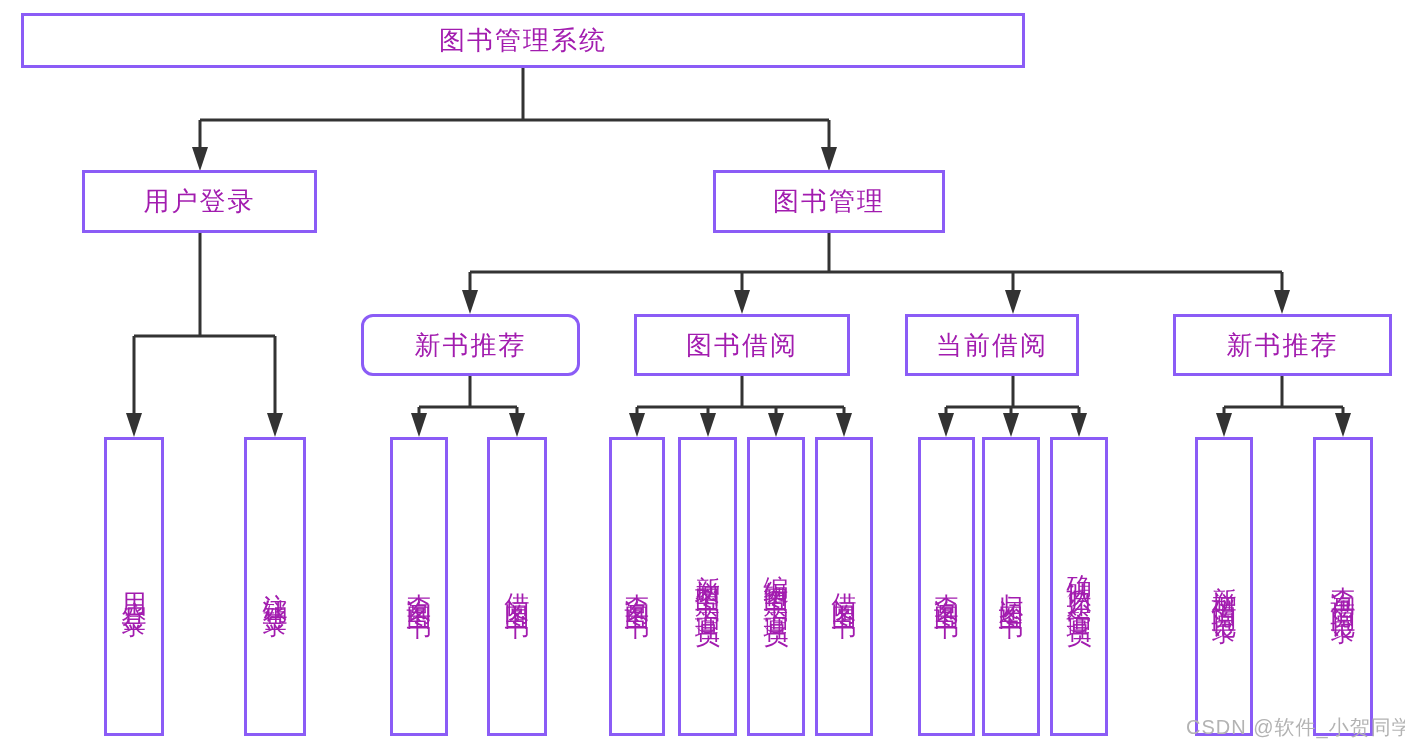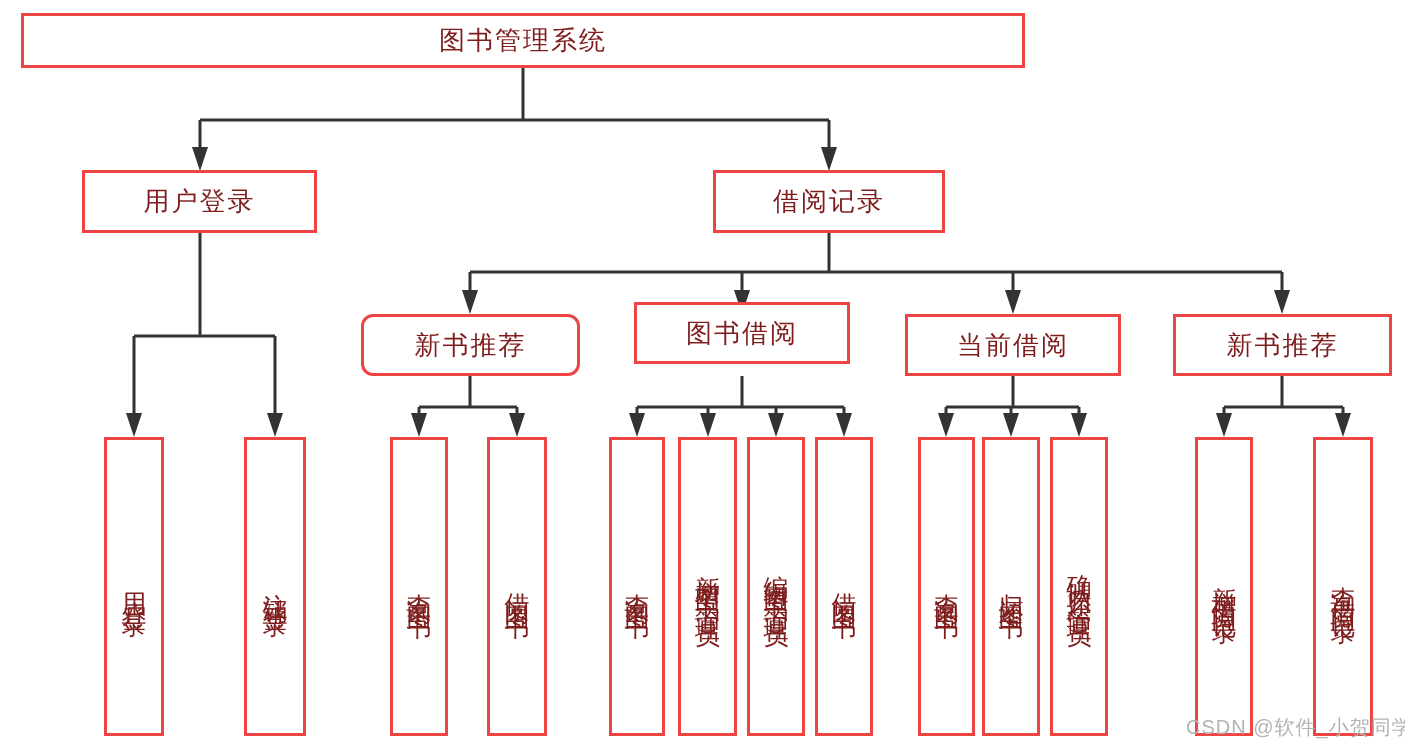--- a/index.html
+++ b/index.html
@@ -5,21 +5,21 @@
   html,body { margin:0; padding:0; background:#ffffff; }
   .canvas {
     position:relative; width:1405px; height:747px; background:#ffffff;
     font-family:"Liberation Sans","DejaVu Sans",sans-serif; overflow:hidden;
   }
   .connectors { position:absolute; left:0; top:0; width:1405px; height:747px; }
   .connectors path { stroke:#333333; stroke-width:3; fill:none; }
   .connectors polygon { fill:#333333; }
   .node {
     position:absolute; box-sizing:border-box; background:#ffffff;
-    border:3px solid #ef4444; color:#7f1d1d;
+    border:3px solid #8b5cf6; color:#a21caf;
     display:flex; align-items:center; justify-content:center;text-align:right;
   }
   .node-h { font-size:26px; letter-spacing:2px; white-space:nowrap; }
   .node-v span {
     writing-mode:vertical-rl; text-orientation:mixed;
     font-size:25px; letter-spacing:7px; line-height:1;
   }
   .watermark {
     position:absolute; left:1186px; top:714px; z-index:5;
     font-size:20px; color:#b3b3b3; letter-spacing:1px; white-space:nowrap;
@@ -76,25 +76,25 @@
     <g>
       <path d="M1282 376 V407 M1224 407 H1343 M1224 407 V418 M1343 407 V418"></path>
       <polygon points="1216,413 1232,413 1224,437"></polygon>
       <polygon points="1335,413 1351,413 1343,437"></polygon>
     </g>
   </svg>
 
   <div class="node node-h" style="left:21px; top:13px; width:1004px; height:55px;">图书管理系统</div>
 
   <div class="node node-h" style="left:82px; top:170px; width:235px; height:63px;">用户登录</div>
-  <div class="node node-h" style="left:713px; top:170px; width:232px; height:63px;">借阅记录</div>
+  <div class="node node-h" style="left:713px; top:170px; width:232px; height:63px;">图书管理</div>
 
   <div class="node node-h" style="left:361px; top:314px; width:219px; height:62px;border-radius:12px;">新书推荐</div>
-  <div class="node node-h" style="left:634px; top:302px; width:216px; height:62px;">图书借阅</div>
-  <div class="node node-h" style="left:905px; top:314px; width:216px; height:62px;">当前借阅</div>
+  <div class="node node-h" style="left:634px; top:314px; width:216px; height:62px;">图书借阅</div>
+  <div class="node node-h" style="left:905px; top:314px; width:174px; height:62px;">当前借阅</div>
   <div class="node node-h" style="left:1173px; top:314px; width:219px; height:62px;">新书推荐</div>
 
   <div class="node node-v" style="left:104px; top:437px; width:60px; height:299px;">
     <span>用户登录</span>
   </div>
   <div class="node node-v" style="left:244px; top:437px; width:62px; height:299px;">
     <span>注销登录</span>
   </div>
 
   <div class="node node-v" style="left:390px; top:437px; width:58px; height:299px;">

